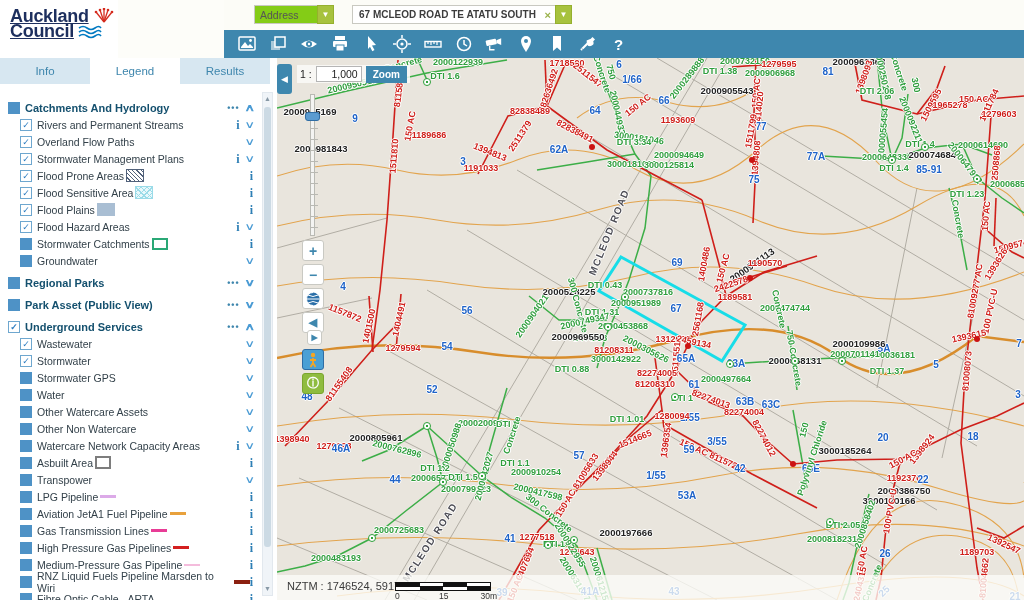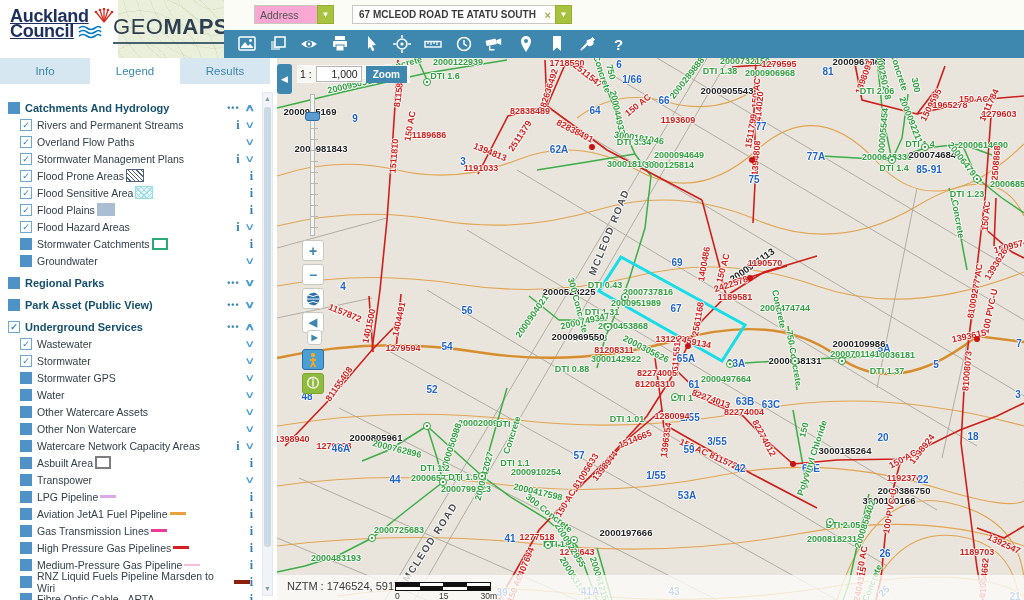--- a/index.html
+++ b/index.html
@@ -10,21 +10,21 @@
   .logo-block{position:absolute;left:0;top:0;width:118px;height:58px;background:#fff;padding:8px 0 0 10px;}
   .logo-line{display:flex;align-items:center;gap:4px;}
   .logo-txt{font-weight:bold;color:#1d2f5e;font-size:18px;line-height:15px;letter-spacing:-.3px;text-decoration:underline;}
   .brand-block{position:absolute;left:118px;top:0;width:106px;height:58px;background:#e9efda;
     background-image:repeating-radial-gradient(circle at 20% 130%,rgba(140,165,100,.14) 0 1px,transparent 1px 16px),
                      repeating-radial-gradient(circle at 90% -30%,rgba(140,165,100,.12) 0 1px,transparent 1px 13px);
     display:flex;align-items:center;justify-content:center;}
   .brand{font-size:22px;color:#2c3e50;letter-spacing:.5px;border-bottom:2px solid #46626f;padding-bottom:2px;}
   .brand b{font-weight:bold;}
   .top-row{position:absolute;left:224px;right:0;top:0;height:30px;background:#fcfcf7;}
-  .combo{position:absolute;top:5px;height:19px;background:#f9a8d4;border:1px solid #c9c9c1;display:flex;align-items:center;}
+  .combo{position:absolute;top:5px;height:19px;background:#84cc16;border:1px solid #c9c9c1;display:flex;align-items:center;}
   .combo.addr{left:30px;width:80px;}
   .combo .ctext{flex:1;font-size:10.5px;color:#555;padding-left:5px;}
   .gbtn{width:17px;height:19px;margin:-1px -1px -1px 0;background:#a7c23e;border:1px solid #95b02e;
     color:#fff;font-size:8px;display:flex;align-items:center;justify-content:center;}
   .searchbox{position:absolute;left:128px;top:5px;width:220px;height:19px;background:#fff;border:1px solid #c9c9c1;display:flex;align-items:center;}
   .searchbox .stext{flex:1;font-size:10px;font-weight:bold;color:#3c3c3c;padding-left:6px;white-space:nowrap;overflow:hidden;}
   .clearx{color:#9ab24a;font-weight:bold;font-size:11px;padding:0 4px;cursor:pointer;}
   
   .toolbar{position:absolute;left:224px;right:0;top:30px;height:28px;background:#3e87ae;display:flex;align-items:center;padding-left:12px;gap:10px;}
   .tbtn{width:21px;height:21px;display:flex;align-items:center;justify-content:center;cursor:pointer;}
@@ -140,23 +140,20 @@
     <div class="logo-line">
       <span class="logo-txt">Council</span>
       <svg width="24" height="14" viewBox="0 0 24 14">
         <g stroke="#0079c1" stroke-width="1.6" fill="none">
           <path d="M1,3 Q5,0 9,3 T17,3 T23,3"></path>
             <path d="M1,7 Q5,4 9,7 T17,7 T23,7"></path>
             <path d="M1,11 Q5,8 9,11 T17,11 T23,11"></path>
         </g>
       </svg>
     </div>
-  </div>
-  <div class="brand-block">
-    <span class="brand"><span>GEO</span><b>MAPS</b></span>
   </div>
   <div class="top-row">
     <div class="combo addr">
       <span class="ctext">Address</span>
       <span class="gbtn">▼</span>
     </div>
     <div class="searchbox">
       <span class="stext">67 MCLEOD ROAD TE ATATU SOUTH</span>
       <span class="clearx">×</span>
       <span class="gbtn">▼</span>

